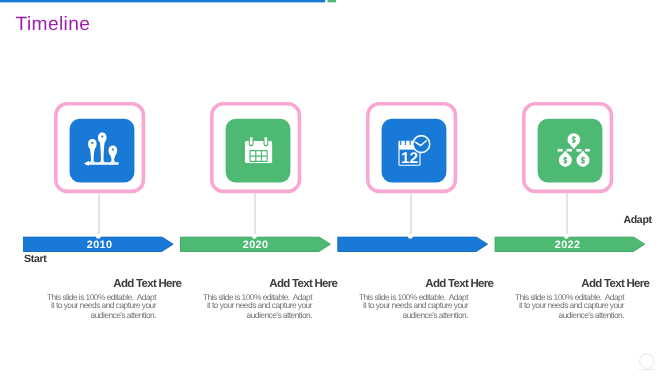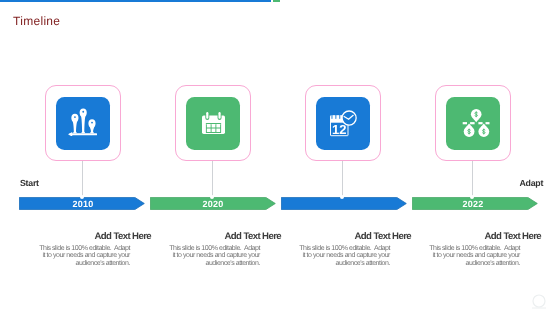--- a/index.html
+++ b/index.html
@@ -2,24 +2,24 @@
 <html><head>
 <meta charset="utf-8">
 <style>
   html,body{margin:0;padding:0;}
   body{width:560px;height:315px;background:#ffffff;font-family:"Liberation Sans",sans-serif;overflow:hidden;-webkit-font-smoothing:antialiased;text-rendering:geometricPrecision;}
   .slide{position:relative;width:560px;height:315px;background:#ffffff;overflow:hidden;}
 
   .topbar-blue{position:absolute;left:0;top:0;height:2px;width:271px;background:#187ad6;}
   .topbar-green{position:absolute;left:273.3px;top:0;height:2px;width:6.8px;background:#4db972;}
 
-  .slide-title{position:absolute;left:13px;top:13px;font-size:12px;line-height:16px;color:#7f1d1d;letter-spacing:.3px;white-space:nowrap;}
-
-  
-  .icon-card{position:absolute;top:85px;width:76px;height:76px;border:1px solid #f9a8d4;border-radius:11px;box-sizing:border-box;background:#fff;}
+  .slide-title{position:absolute;left:13px;top:13px;font-size:16px;line-height:16px;color:#a21caf;letter-spacing:.3px;white-space:nowrap;}
+
+  
+  .icon-card{position:absolute;top:85px;width:76px;height:76px;border:3px solid #f9a8d4;border-radius:11px;box-sizing:border-box;background:#fff;}
   .icon-inner{position:absolute;left:9.5px;top:10.5px;width:54.6px;height:53.2px;border-radius:8.5px;display:flex;align-items:center;justify-content:center;}
   .icon-inner svg{display:block;}
 
   
   .connector{position:absolute;width:1px;top:161px;height:37px;background:#cfd2d6;}
   .connector-dot{position:absolute;top:195.1px;width:4.3px;height:4.3px;border-radius:50%;background:#ffffff;box-sizing:border-box;}
 
   
   .arrow{position:absolute;top:197px;height:13px;}
   .arrow svg{display:block;}
@@ -173,21 +173,21 @@
         <path d="M0.4 0.4 H115.8 L125.3 6.5 L115.8 12.6 H0.4 Z" fill="#4db972" stroke="#42a563" stroke-width="0.8"></path>
       </svg>
   </div>
   <div class="arrow-label" style="left:443px;">2022</div>
 
   <div class="connector-dot" style="left:79.8px;"></div>
   <div class="connector-dot" style="left:209.8px;"></div>
   <div class="connector-dot" style="left:339.8px;"></div>
   <div class="connector-dot" style="left:469.8px;"></div>
 
-  <div class="endpoint" style="left:20px;">Start</div>
+  <div class="endpoint" style="left:20px;margin-top:32px;">Start</div>
   <div class="endpoint" style="left:519.5px;">Adapt</div>
 
   <div class="col" style="left:15px;">
     <div class="col-head">Add Text Here</div>
     <div class="col-body">This slide is 100% editable.  Adapt it to your needs and capture your audience's attention.</div>
   </div>
   <div class="col" style="left:145px;">
     <div class="col-head">Add Text Here</div>
     <div class="col-body">This slide is 100% editable.  Adapt it to your needs and capture your audience's attention.</div>
   </div>

